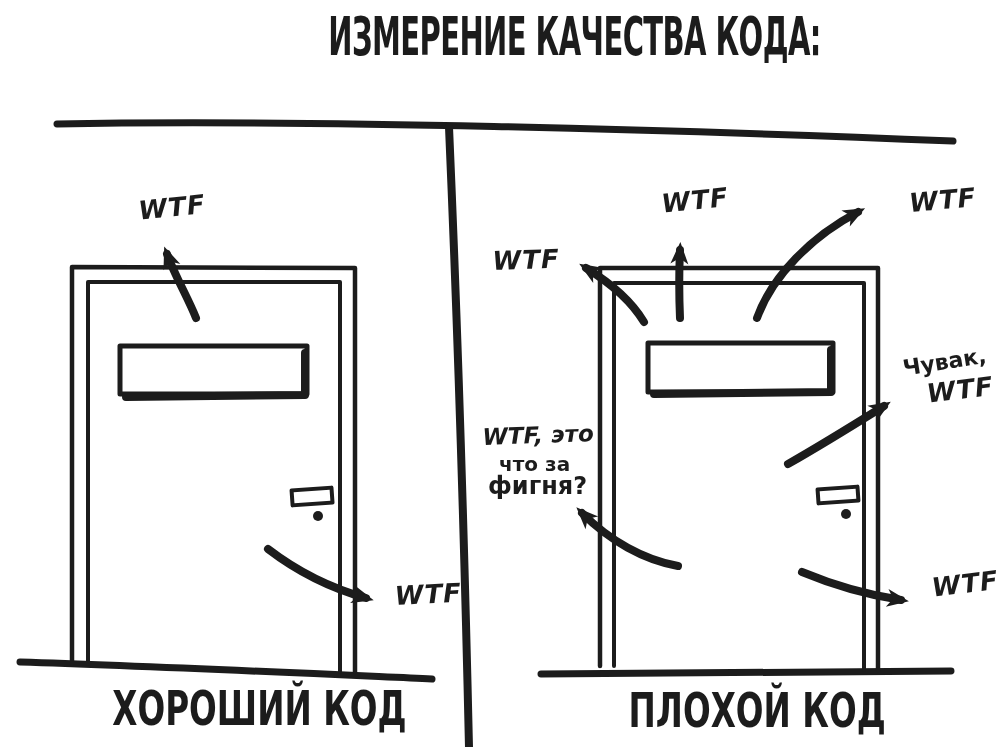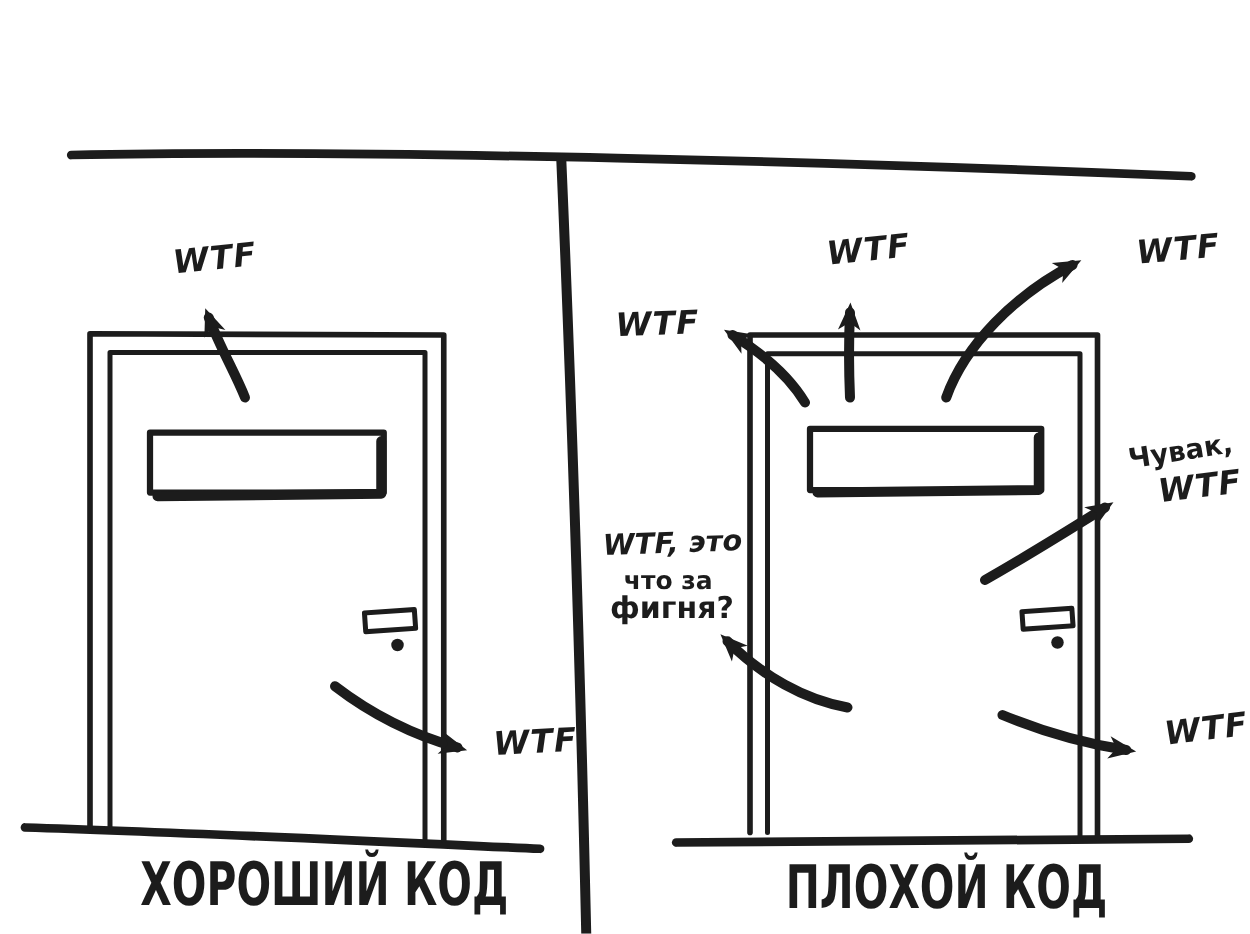--- a/index.html
+++ b/index.html
@@ -73,20 +73,23 @@
       </g>
       <path d="M644,322 C632,302 612,284 586,268" stroke-width="8" marker-end="url(#head)"></path>
       <path d="M680,318 C679,295 679,272 680,250" stroke-width="8" marker-end="url(#head)"></path>
       <path d="M757,318 C772,276 812,236 858,212" stroke-width="8" marker-end="url(#head)"></path>
       <path d="M788,464 C818,447 852,426 884,406" stroke-width="8" marker-end="url(#head)"></path>
       <path d="M678,566 C644,560 610,541 582,513" stroke-width="8" marker-end="url(#head)"></path>
       <path d="M802,572 C838,587 868,595 901,600" stroke-width="8" marker-end="url(#head)"></path>
     </g>
   </svg>
 
+  <div class="txt center title1">
+    <span>ИЗМЕРЕНИЕ КАЧЕСТВА КОДА:</span>
+  </div>
 
   <div class="txt wtf l-wtf-top">WTF</div>
   <div class="txt wtf l-wtf-bottom">WTF</div>
   <div class="txt center caption-left">
     <span>ХОРОШИЙ КОД</span>
   </div>
 
   <div class="txt wtf r-wtf-upleft">WTF</div>
   <div class="txt wtf r-wtf-upcenter">WTF</div>
   <div class="txt wtf r-wtf-upright">WTF</div>

